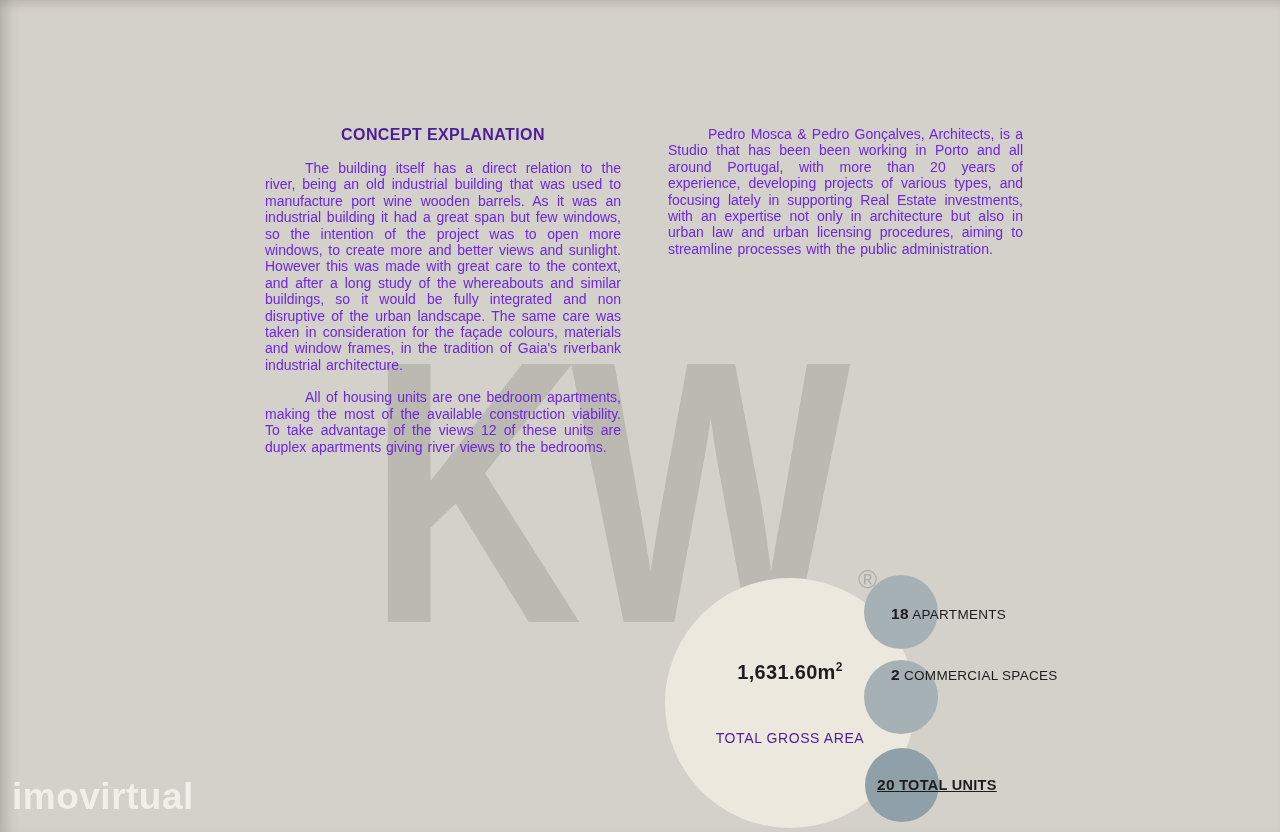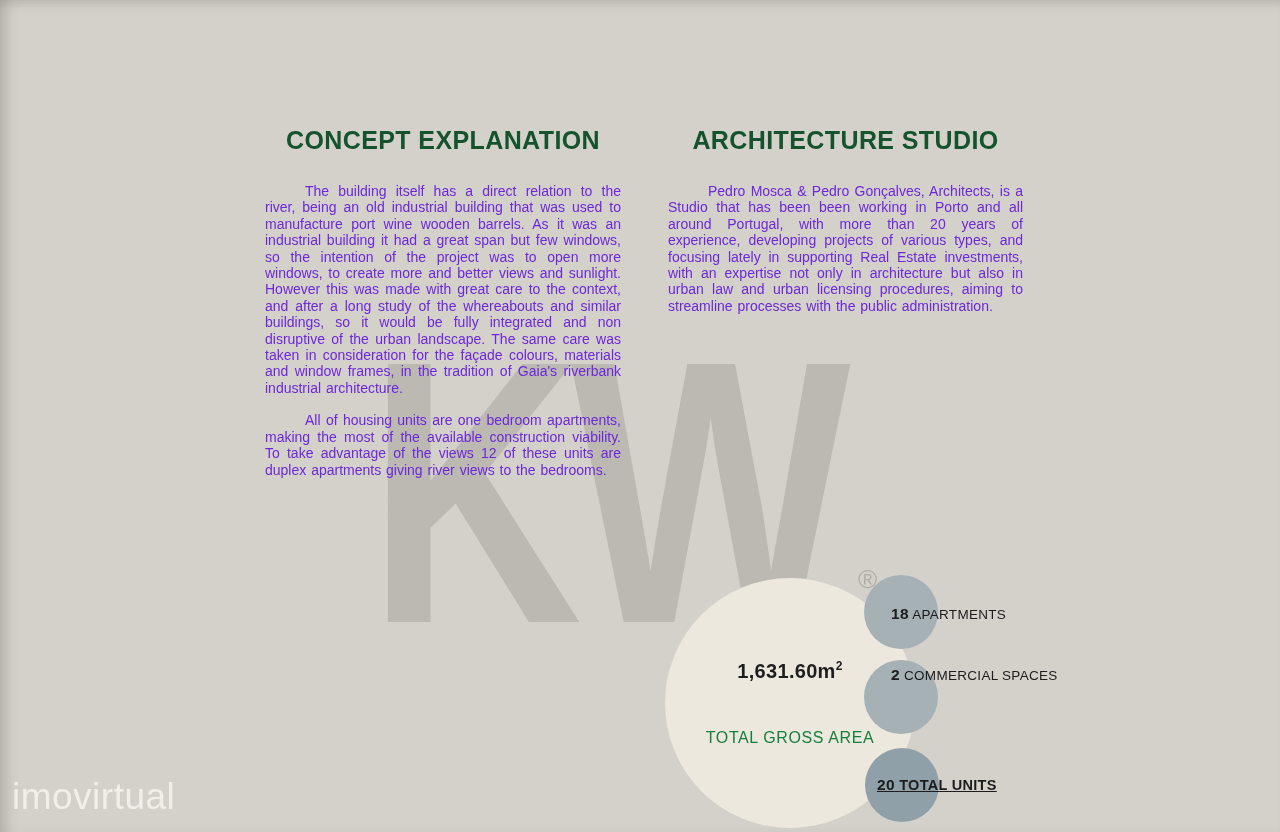--- a/index.html
+++ b/index.html
@@ -46,26 +46,26 @@
 
   
   .col {
     position: absolute;
     top: 126px;
     z-index: 2;
   }
   .col-left  { left: 265px; width: 356px; }
   .col-right { left: 668px; width: 355px; }
   .col h2 {
-    font-size: 25px;
+    font-size: 16px;
     font-weight: 700;
     letter-spacing: 0.4px;
-    color: #14532d;
+    color: #4c1d95;
     text-align: center;
-    margin-bottom: 28px;
+    margin-bottom: 16px;
   }
   .col p {
     font-size: 14px;
     line-height: 16.4px;
     color: #6d28d9;
     text-align: justify;
     text-indent: 40px;
     margin-bottom: 16px;
     word-spacing: 1px;
   }
@@ -87,23 +87,23 @@
     text-align: center;
   }
   .area-value {
     font-size: 20px;
     font-weight: 700;
     color: #1e1e1e;
     letter-spacing: 0.3px;
   }
   .area-value sup { font-size: 12px; }
   .area-label {
-    font-size: 16px;
+    font-size: 14px;
     letter-spacing: 0.6px;
-    color: #15803d;
+    color: #4c1d95;
     margin-top: 3px;
   }
 
   .stat-circle {
     position: absolute;
     width: 74px;
     height: 74px;
     border-radius: 50%;
     z-index: 4;
   }
@@ -124,42 +124,41 @@
   .stat-text.t2 { left: 891px; top: 666px; }
   .stat-text.t3 { left: 877px; top: 776px; text-decoration: underline; }
   .stat-text.all-bold { font-weight: 700; font-size: 14.5px; }
 
   
   .brand {
     position: absolute;
     left: 12px;
     bottom: 14px;
     font-size: 37px;
-    font-weight: 400;
+    font-weight: 700;
     letter-spacing: 0.5px;
     color: rgba(246,245,240,0.82);
     z-index: 6;
   }
 </style>
 </head>
 <body>
 
 <div class="slide">
 
   <div class="watermark">KW</div>
   <div class="watermark-reg">®</div>
 
   <section class="col col-left">
     <h2>CONCEPT EXPLANATION</h2>
     <p>The building itself has a direct relation to the river, being an old industrial building that was used to manufacture port wine wooden barrels. As it was an industrial building it had a great span but few windows, so the intention of the project was to open more windows, to create more and better views and sunlight. However this was made with great care to the context, and after a long study of the whereabouts and similar buildings, so it would be fully integrated and non disruptive of the urban landscape. The same care was taken in consideration for the façade colours, materials and window frames, in the tradition of Gaia's riverbank industrial architecture.</p>
     <p>All of housing units are one bedroom apartments, making the most of the available construction viability. To take advantage of the views 12 of these units are duplex apartments giving river views to the bedrooms.</p>
   </section>
 
   <section class="col col-right">
-    <h2>ARCHITECTURE STUDIO</h2>
     <p>Pedro Mosca &amp; Pedro Gonçalves, Architects, is a Studio that has been been working in Porto and all around Portugal, with more than 20 years of experience, developing projects of various types, and focusing lately in supporting Real Estate investments, with an expertise not only in architecture but also in urban law and urban licensing procedures, aiming to streamline processes with the public administration.</p>
   </section>
 
   <div class="big-circle" style="background: rgb(236, 232, 222); gap: 44px;">
     <div class="area-value">
       <span>1,631.60m</span><sup>2</sup>
     </div>
     <div class="area-label">TOTAL GROSS AREA</div>
   </div>
 

